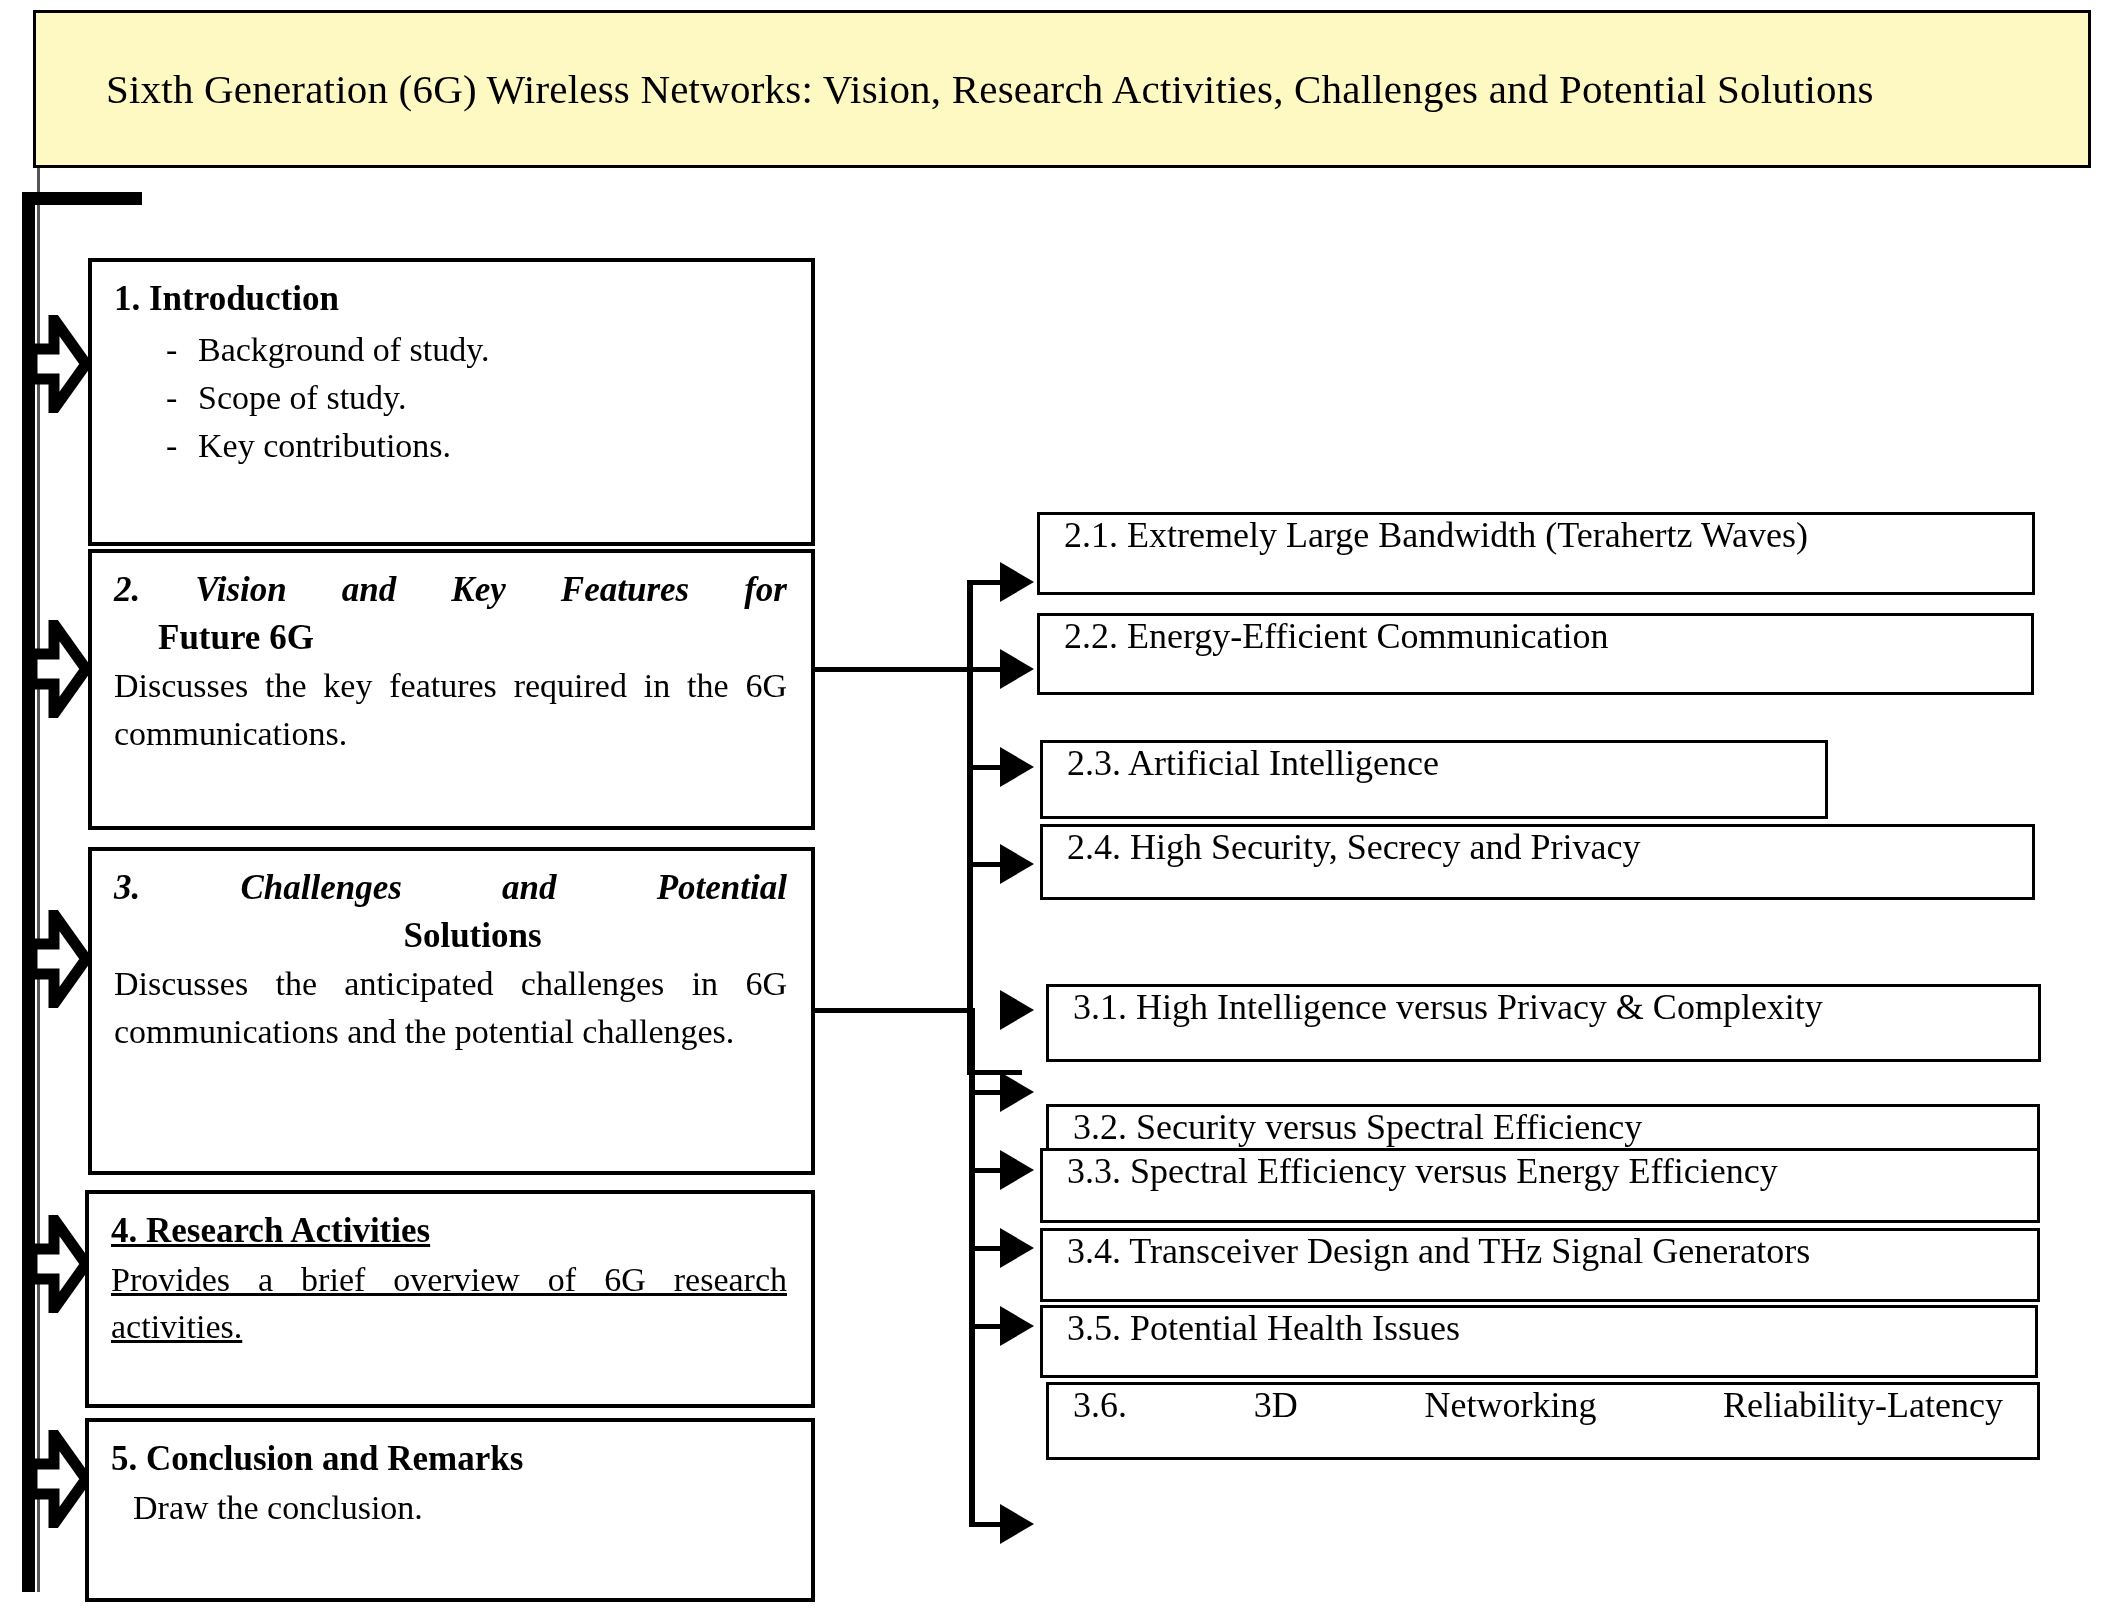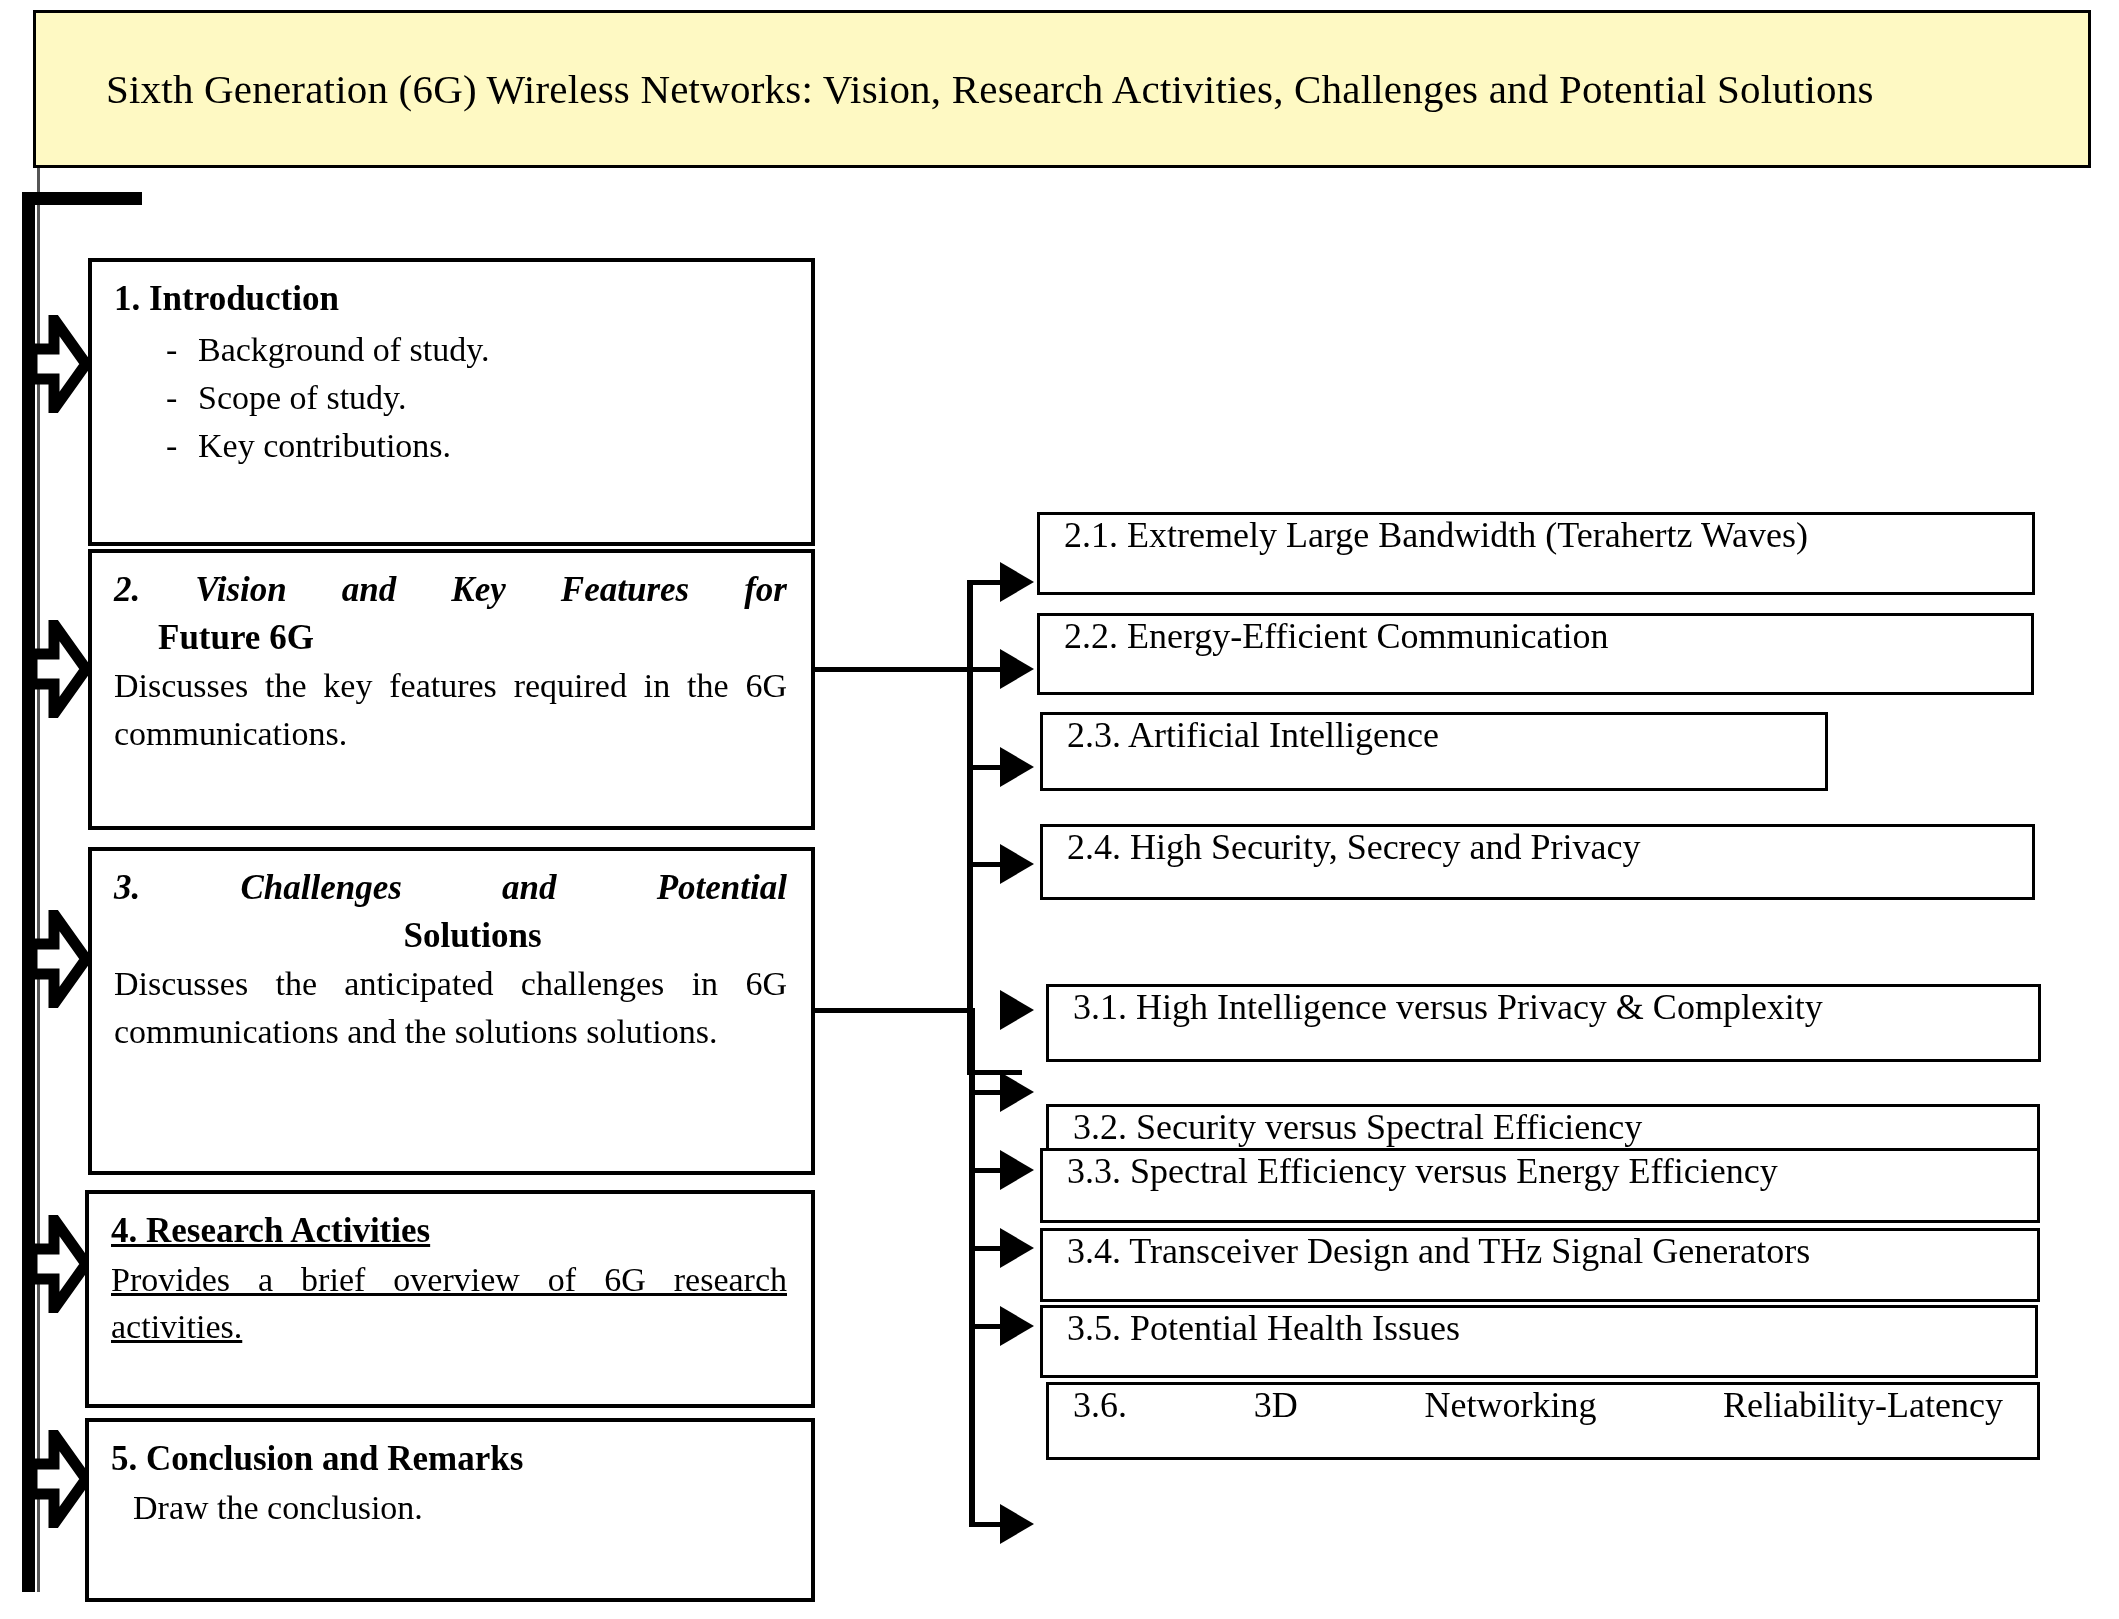--- a/index.html
+++ b/index.html
@@ -207,21 +207,21 @@
 
   <div class="main-box" style="left:88px; top:549px; width:727px; height:281px;">
     <div class="heading justified">2. Vision  and  Key  Features  for</div>
     <div class="heading hang" style="padding-left:44px; text-indent:0;"><span>Future 6G</span></div>
     <div class="body justified">Discusses the key features required in the 6G communications.</div>
   </div>
 
   <div class="main-box" style="left:88px; top:847px; width:727px; height:328px;">
     <div class="heading justified">3.  Challenges      and      Potential</div>
     <div class="heading" style="padding-left:44px;text-align:center;"><span>Solutions</span></div>
-    <div class="body justified" style="text-align-last:left;">Discusses the anticipated challenges in 6G communications and the solutions solutions.</div>
+    <div class="body justified" style="text-align-last:left;">Discusses the anticipated challenges in 6G communications and the potential challenges.</div>
   </div>
 
   <div class="main-box" style="left:85px; top:1190px; width:730px; height:218px;text-decoration:underline;">
     <div class="heading">4. Research Activities</div>
     <div class="body justified">Provides a brief overview of 6G research activities.</div>
   </div>
 
   <div class="main-box" style="left:85px; top:1418px; width:730px; height:184px;">
     <div class="heading">5. Conclusion and Remarks</div>
     <div class="body" style="padding-left:22px;"><span>Draw the conclusion.</span></div>
@@ -255,21 +255,21 @@
   <div class="tri-arrow" style="left:1000px; top:1228px;"></div>
   <div class="tri-arrow" style="left:1000px; top:1306px;"></div>
   <div class="tri-arrow" style="left:1000px; top:1504px;"></div>
 
   <div class="sub-box" style="left:1037px; top:512px; width:998px; height:83px;">
     <div class="sub-text">2.1. Extremely Large Bandwidth (Terahertz Waves)</div>
   </div>
   <div class="sub-box" style="left:1037px; top:613px; width:997px; height:82px;">
     <div class="sub-text">2.2. Energy-Efficient Communication</div>
   </div>
-  <div class="sub-box" style="left:1040px; top:712px; width:788px; height:79px;">
+  <div class="sub-box" style="left:1040px; top:740px; width:788px; height:79px;">
     <div class="sub-text">2.3. Artificial Intelligence</div>
   </div>
   <div class="sub-box" style="left:1040px; top:824px; width:995px; height:76px;">
     <div class="sub-text">2.4. High Security, Secrecy and Privacy</div>
   </div>
 
   <div class="sub-box" style="left:1046px; top:984px; width:995px; height:78px;">
     <div class="sub-text">3.1. High Intelligence versus Privacy &amp; Complexity</div>
   </div>
   <div class="sub-box" style="left:1046px; top:1104px; width:994px; height:73px;">

